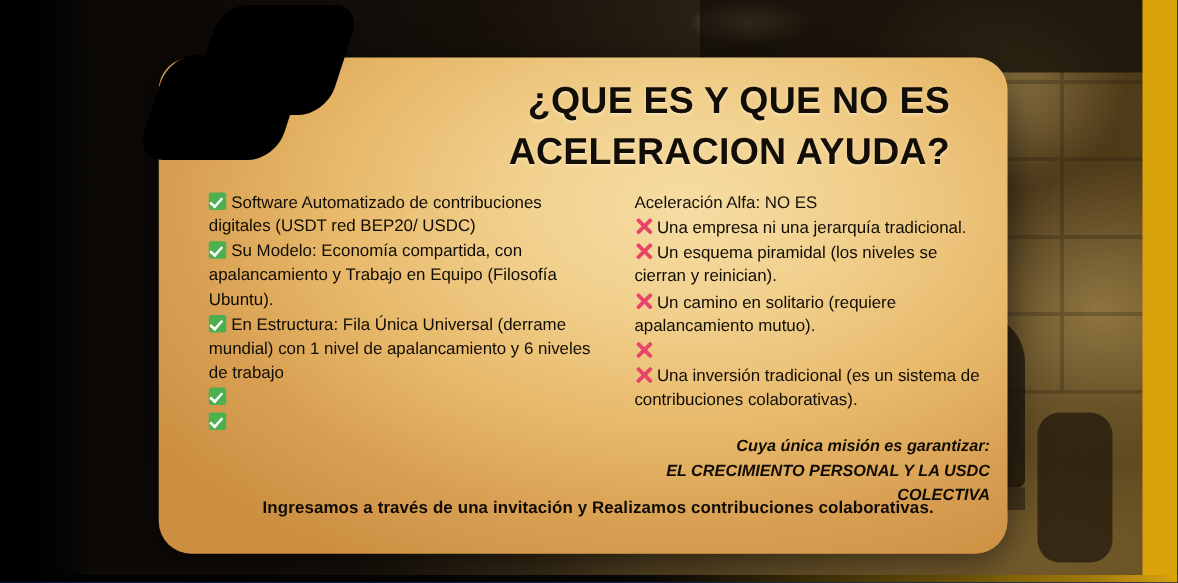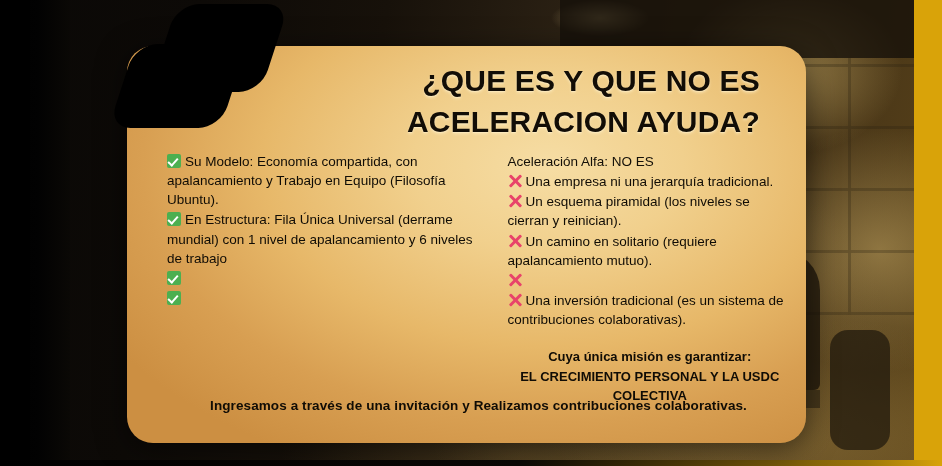--- a/index.html
+++ b/index.html
@@ -123,22 +123,22 @@
   }
   .mark.cross:before,.mark.cross:after{
     content:"";position:absolute;left:6px;top:-1px;
     width:3px;height:16px;background:#e8436a;border-radius:1px;
   }
   .mark.cross:before{transform:rotate(45deg);}
   .mark.cross:after{transform:rotate(-45deg);}
 
   
   .mission{
-    margin-top:18px;text-align:center;
-    font-size:13px;font-weight:bold;color:#100c05;line-height:1.5;
+    margin-top:18px;text-align:right;
+    font-size:13px;font-weight:bold;color:#100c05;line-height:1.5;font-style:italic;
   }
   .mission .m1{display:block;}
   .mission .m2{display:block;}
   .mission .m3{display:block;}
 
   
   .footer{
     position:absolute;left:12px;bottom:30px;width:100%;
     text-align:center;
     font-size:13.5px;font-weight:bold;color:#100c05;
@@ -177,20 +177,23 @@
       <div class="title-block">
         <div class="title-line l1">¿QUE ES Y QUE NO ES</div>
         <div class="title-line l2">ACELERACION AYUDA?</div>
       </div>
 
       <div class="columns">
 
         <div class="col left">
 
           <p class="bullet">
+            <span class="mark check"></span><span>Software Automatizado de contribuciones digitales (USDT red BEP20/ USDC)</span>
+          </p>
+          <p class="bullet">
             <span class="mark check"></span><span>Su Modelo: Economía compartida, con apalancamiento y Trabajo en Equipo (Filosofía Ubuntu).</span>
           </p>
           <p class="bullet">
             <span class="mark check"></span><span>En  Estructura: Fila Única Universal (derrame mundial) con 1 nivel de apalancamiento y 6 niveles de trabajo</span>
           </p>
           <p class="bullet">
             <span class="mark check"></span>
           </p>
           <p class="bullet">
             <span class="mark check"></span>

